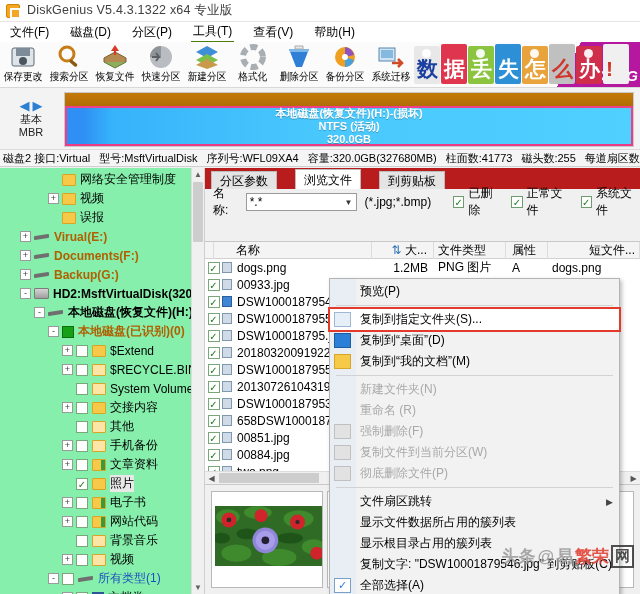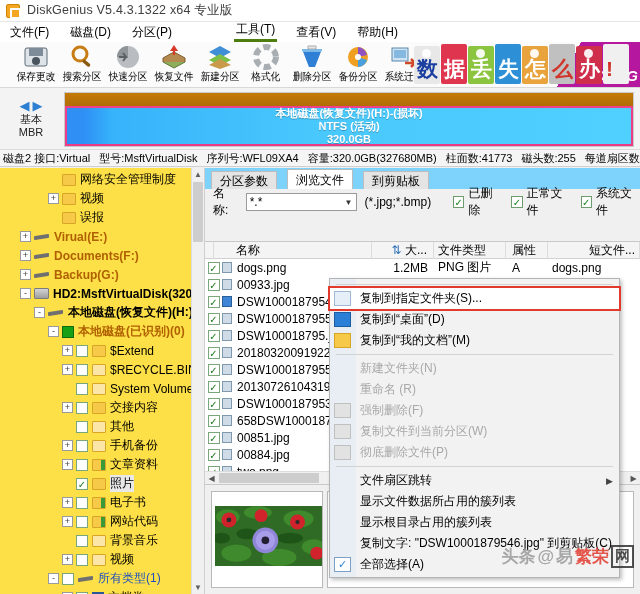--- a/index.html
+++ b/index.html
@@ -21,24 +21,24 @@
   #app-icon {
     width:14px;height:14px;background:#f5a623;border:1px solid #d08700;
     border-radius:2px;margin-right:7px;position:relative;flex:none;
   }
   #app-icon:after{content:"";position:absolute;left:3px;top:3px;width:7px;height:7px;
     border:2px solid #fff;border-radius:1px;}
   #app-title{font-size:12.5px;color:#404040;letter-spacing:.2px;}
   
   #menubar{height:20px;background:#ffffff;display:flex;align-items:center;padding-left:8px;gap:17px;}
   .menu-item{font-size:12px;color:#000;cursor:default;padding:1px 2px;}
-  .menu-item.hot{border-bottom:6px solid #4d7c0f;margin-left:43px;}
+  .menu-item.hot{border-bottom:2px solid #4d7c0f;}
   
   #toolbar{height:46px;background:#fbfbfb;border-bottom:1px solid #d8d8d8;
-    display:flex;align-items:flex-start;padding-left:13px;position:relative;overflow:hidden;}
+    display:flex;align-items:flex-start;padding-left:0;position:relative;overflow:hidden;}
   .tb-btn{width:46px;height:46px;display:flex;flex-direction:column;align-items:center;
     justify-content:flex-start;padding-top:2px;cursor:default;}
   .tb-ico{width:26px;height:26px;position:relative;}
   .tb-lab{font-size:10.5px;line-height:11px;margin-top:1px;white-space:nowrap;transform:scaleX(.92);}
   
   #banner{position:absolute;right:0;top:0;height:46px;width:232px;overflow:hidden;}
   #banner .blk{position:absolute;top:4px;width:36px;height:38px;border-radius:2px;}
   #banner .ch{position:absolute;font-size:21px;font-weight:bold;color:#fff;line-height:1;}
   #banner .dot{position:absolute;width:9px;height:9px;border-radius:50%;background:#fff;opacity:.92;}
   #brandwave{position:absolute;right:0;top:0;width:110px;height:46px;
@@ -55,21 +55,21 @@
     background:linear-gradient(#f0408c,#ec3a87) ;padding:2px;}
   #partinner{height:100%;background:linear-gradient(90deg,#2f8ff5 0 3%,#36b3fb 8%,#49c8fd 45%,#4fd0ff 100%);
     display:flex;flex-direction:column;align-items:center;justify-content:center;color:#fff;
     font-size:11px;font-weight:bold;line-height:13px;text-shadow:0 1px 0 rgba(0,0,0,.25);}
   
   #diskinfo{height:17px;background:#f5f5f5;border-bottom:1px solid #cfcfcf;display:flex;align-items:center;
     padding-left:3px;font-size:11px;white-space:nowrap;overflow:hidden;gap:9px;}
   
   #main{position:absolute;left:0;right:0;top:168px;bottom:0;display:flex;}
   
-  #tree{width:205px;background:#fde047;border-right:1px solid #cfcfcf;position:relative;overflow:hidden;}
+  #tree{width:205px;background:#86efac;border-right:1px solid #cfcfcf;position:relative;overflow:hidden;}
   #tree-scroll{position:absolute;left:0;right:13px;top:0;bottom:0;overflow:hidden;padding-top:2px;}
   #tree-sb{position:absolute;right:0;top:0;bottom:0;width:13px;background:#f0f0f0;border-left:1px solid #dcdcdc;}
   #tree-sb .thumb{position:absolute;left:1px;right:1px;top:14px;height:60px;background:#cdcdcd;border-radius:1px;}
   #tree-sb .ar{position:absolute;left:0;right:0;height:13px;text-align:center;font-size:8px;color:#606060;line-height:13px;}
   .tnode{height:19px;display:flex;align-items:center;white-space:nowrap;font-size:12px;cursor:default;}
   .tnode .ind{flex:none;}
   .exp{width:11px;height:11px;border:1px solid #9a9a9a;background:#fff;margin-right:3px;
     font-size:9px;line-height:9px;text-align:center;color:#444;flex:none;}
   .expspace{width:14px;flex:none;}
   .chk{width:12px;height:12px;border:1px solid #7aa77a;background:#fff;margin-right:4px;flex:none;
@@ -85,21 +85,21 @@
   .ico-sq{width:12px;height:12px;background:#16a016;border:1px solid #0d6d0d;margin-right:4px;flex:none;}
   .ico-w{width:12px;height:12px;background:#2b5797;color:#fff;font-size:9px;line-height:12px;text-align:center;
     margin-right:4px;flex:none;font-weight:bold;}
   .tlab{font-size:12px;}
   .tlab.bold{font-weight:bold;}
   .tlab.orange{color:#b06000;font-weight:bold;}
   .tlab.blue{color:#1b4fbf;}
   .tlab.sel{background:#e8e8e8;}
   
   #right{flex:1;position:relative;background:#f0f0f0;overflow:hidden;}
-  #tabs{height:21px;display:flex;align-items:flex-end;padding-left:6px;gap:8px;background:#7dd3fc;}
+  #tabs{height:21px;display:flex;align-items:flex-end;padding-left:6px;gap:16px;background:#b91c1c;}
   .tab{height:18px;padding:0 8px;font-size:12px;line-height:18px;border:1px solid #bcbcbc;border-bottom:none;
     background:#e4e4e4;margin-right:2px;cursor:default;}
   .tab.active{background:#fff;height:20px;line-height:20px;}
   
   #filter{height:26px;background:#f0f0f0;display:flex;align-items:center;padding-left:8px;font-size:12px;gap:6px;}
   #namelabel{margin-right:1px;}
   #namecombo{width:118px;height:18px;border:1px solid #9a9a9a;background:#fff;display:flex;align-items:center;
     padding-left:3px;font-size:12px;position:relative;}
   #namecombo .cv{flex:1;}
   #namecombo .arw{width:14px;text-align:center;font-size:8px;color:#333;}
@@ -185,33 +185,33 @@
       </div>
       <div class="tb-btn">
         <div class="tb-ico"><svg width="26" height="26" viewBox="0 0 26 26">
             <circle cx="11" cy="10" r="7" fill="none" stroke="#c87d14" stroke-width="3"></circle>
             <rect x="15" y="15" width="9" height="3.4" rx="1.5" fill="#8a5a10" transform="rotate(40 15 15)"></rect>
           </svg></div>
         <div class="tb-lab">搜索分区</div>
       </div>
       <div class="tb-btn">
         <div class="tb-ico"><svg width="26" height="26" viewBox="0 0 26 26">
+            <path d="M2 18 L13 12 L24 18 L13 24 Z" fill="#8fae5b" stroke="#5f7a35"></path>
+            <path d="M2 18 L2 14 L13 8 L24 14 L24 18" fill="#b48a50" stroke="#7d5c2e"></path>
+            <path d="M13 1 L17 7 L14 7 L14 11 L12 11 L12 7 L9 7 Z" fill="#d83a2a"></path>
+          </svg></div>
+        <div class="tb-lab">恢复文件</div>
+      </div>
+      <div class="tb-btn">
+        <div class="tb-ico"><svg width="26" height="26" viewBox="0 0 26 26">
             <circle cx="13" cy="13" r="11" fill="#b9bdc1"></circle>
             <path d="M13 13 L13 2 A11 11 0 0 0 2 13 Z" fill="#8f9499"></path>
             <path d="M4 13 L11 13 L8 9 M11 13 L8 17" stroke="#5b6065" stroke-width="2" fill="none"></path>
           </svg></div>
         <div class="tb-lab">快速分区</div>
-      </div>
-      <div class="tb-btn">
-        <div class="tb-ico"><svg width="26" height="26" viewBox="0 0 26 26">
-            <path d="M2 18 L13 12 L24 18 L13 24 Z" fill="#8fae5b" stroke="#5f7a35"></path>
-            <path d="M2 18 L2 14 L13 8 L24 14 L24 18" fill="#b48a50" stroke="#7d5c2e"></path>
-            <path d="M13 1 L17 7 L14 7 L14 11 L12 11 L12 7 L9 7 Z" fill="#d83a2a"></path>
-          </svg></div>
-        <div class="tb-lab">恢复文件</div>
       </div>
       <div class="tb-btn">
         <div class="tb-ico"><svg width="26" height="26" viewBox="0 0 26 26">
             <path d="M13 2 L24 8 L13 14 L2 8 Z" fill="#3f8fd6"></path>
             <path d="M13 10 L24 16 L13 22 L2 16 Z" fill="#7cc04a"></path>
             <path d="M13 15 L24 21 L13 25 L2 21 Z" fill="#c89a4a"></path>
           </svg></div>
         <div class="tb-lab">新建分区</div>
       </div>
       <div class="tb-btn">
@@ -730,20 +730,23 @@
           <div>0080:  87 69 00 04 00 00 00 01 00 00 00 00 7D 00 00 00 E7</div>
           <div>0090:  00 50 00 5E 00 51 00 00 00 00 00 00 00 00 00 00 00</div>
         </div>
     </div>
   </div>
 </div>
 
 <div id="ctxmenu">
   <div class="strip"></div>
   <div id="ctx-items" style="position:relative">
+      <div class="mi">
+        <span>预览(P)</span>
+      </div>
       <div class="msep"></div>
       <div class="mi hl">
         <div class="mico ico-copy"></div>
         <span>复制到指定文件夹(S)...</span>
       </div>
       <div class="mi">
         <div class="mico ico-desk"></div>
         <span>复制到“桌面”(D)</span>
       </div>
       <div class="mi">

